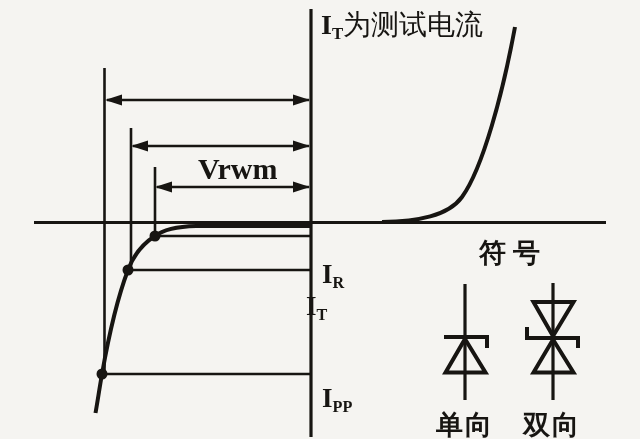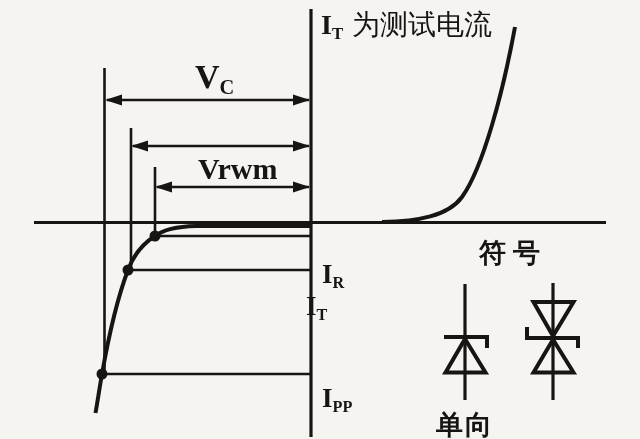--- a/index.html
+++ b/index.html
@@ -20,21 +20,21 @@
     color: var(--ink);
     line-height: 1;
   }
   .lat { font-weight: bold; }
   .sub {
     font-weight: bold;
     font-size: 0.60em;
     vertical-align: -0.28em;
     letter-spacing: 0;
   }
-  .cjk { margin-left: 9px; font-weight: 500; }
+  .cjk { font-weight: 500; }
   .note { font-size: 28px; }
   .vmark { font-size: 34px; }
   .vmark-sm { font-size: 30px; }
   .ilabel { font-size: 27px; margin-top: 26px; }
   .heading { font-size: 27px; letter-spacing: 7px; font-weight: 600; }
   .symlabel { font-size: 27px; letter-spacing: 2px; font-weight: 600; }
 </style>
 </head>
 <body>
 
@@ -94,33 +94,31 @@
         <path d="M 527 327 L 527 338 L 578 338 L 578 348" stroke-width="4"></path>
         <path d="M 553 339.5 L 573.5 372.5 L 533.5 372.5 Z" stroke-width="4" stroke-linejoin="miter"></path>
       </g>
     </g>
   </svg>
 
   <div class="t note" style="left:321px; top:11px;">
     <span class="lat">I</span><span class="sub">T</span><span class="cjk">为测试电流</span>
   </div>
 
-  <div class="t vmark" style="left:195px; top:60px;">
-    <span class="lat">V</span><span class="sub">C</span>
-  </div>
   <div class="t vmark-sm" style="left:198px; top:154px;">
     <span class="lat">Vrwm</span><span class="sub"></span>
   </div>
 
   <div class="t ilabel" style="left:322px; top:235px;">
     <span class="lat">I</span><span class="sub">R</span>
   </div>
   <div class="t ilabel" style="left:306px; top:267px;">
     <span class="lat">I</span><span class="sub">T</span>
   </div>
   <div class="t ilabel" style="left:322px; top:359px;">
     <span class="lat">I</span><span class="sub">PP</span>
   </div>
 
   <div class="t heading" style="left:479px; top:240px;">符号</div>
   <div class="t symlabel" style="left:436px; top:412px;">单向</div>
+  <div class="t symlabel" style="left:523px; top:412px;">双向</div>
 
 </div>
 
 </body></html>

